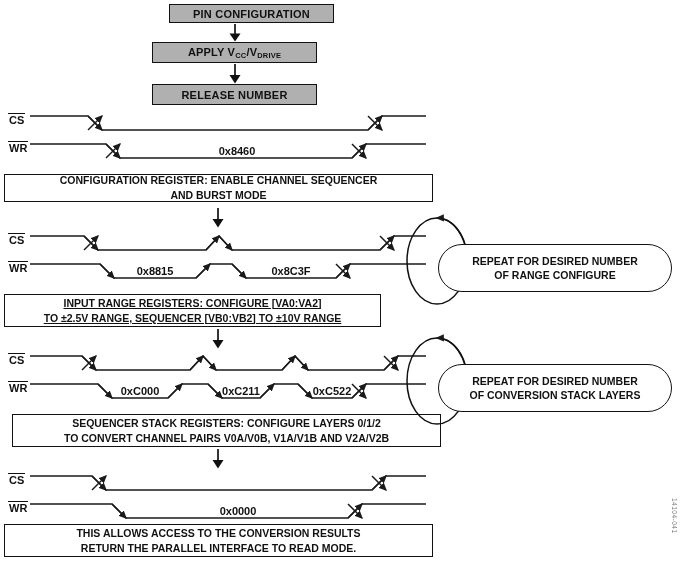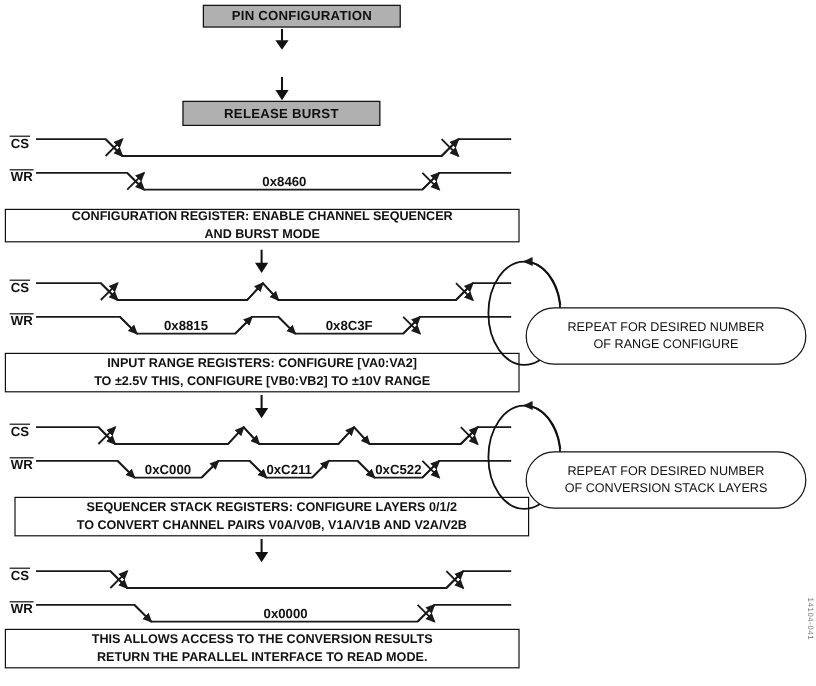--- a/index.html
+++ b/index.html
@@ -19,22 +19,22 @@
   .cbox {
     position:absolute; background:#fff; border:1.6px solid #111;
     display:flex; flex-direction:column; align-items:center; justify-content:center;
     font-weight:bold; font-size:10.5px; color:#111; text-align:center;
     line-height:1.42; box-sizing:border-box;
   }
   
   .pill {
     position:absolute; background:#fff; border:1.6px solid #111; border-radius:26px;
     display:flex; flex-direction:column; align-items:center; justify-content:center;
-    font-weight:normal; font-size:10.5px; color:#111; text-align:center;
-    line-height:1.35; box-sizing:border-box; z-index:3;margin-top:12px;
+    font-weight:bold; font-size:10.5px; color:#111; text-align:center;
+    line-height:1.35; box-sizing:border-box; z-index:3;
   }
   
   .wavegroup { position:absolute; width:430px; height:60px; }
   .wave { position:absolute; left:0; top:0; }
   .wave path { fill:none; stroke:#1a1a1a; stroke-width:1.5; stroke-linejoin:miter; }
   .wave text { stroke:none; fill:#111; font-family:"Liberation Sans",sans-serif;
                font-size:11px; font-weight:bold; }
   .sig {
     position:absolute; left:8px; font-weight:bold; font-size:11px; color:#111;
     border-top:1.7px solid #111; line-height:1.15; padding:0 1px;
@@ -71,28 +71,31 @@
 
   <div class="gbox" style="left:169px; top:4px; width:165px; height:19px;">
     <span>PIN CONFIGURATION</span>
   </div>
 
   <svg class="va" style="left:228px; top:24px;" width="14" height="18" viewBox="0 0 14 18">
     <line x1="7" y1="0" x2="7" y2="10"></line>
       <polygon points="1.5,9.5 12.5,9.5 7,17.5"></polygon>
   </svg>
 
+  <div class="gbox" style="left:152px; top:42px; width:165px; height:21px;">
+    <span><span>APPLY V</span><span class="subs">CC</span><span>/V</span><span class="subs">DRIVE</span></span>
+  </div>
 
   <svg class="va" style="left:228px; top:64px;" width="14" height="20" viewBox="0 0 14 20">
     <line x1="7" y1="0" x2="7" y2="12"></line>
       <polygon points="1.5,11 12.5,11 7,19.5"></polygon>
   </svg>
 
   <div class="gbox" style="left:152px; top:84px; width:165px; height:21px;">
-    <span>RELEASE BURST</span>
+    <span>RELEASE NUMBER</span>
   </div>
 
   <div class="wavegroup" style="left:0; top:110px;">
     <span class="sig" style="top:3px;">CS</span>
     <span class="sig" style="top:31px;">WR</span>
     <svg class="wave" width="430" height="60" viewBox="0 0 430 60">
       <path d="M30,6 H88 L102,20 H368 L382,6 H426"></path>
       <path d="M30,34 H106 L120,48 H352 L366,34 H426"></path>
       <path d="M88,6 L102,20" marker-end="url(#arr)"></path>
       <path d="M88,20 L102,6" marker-end="url(#arr)"></path>
@@ -141,23 +144,23 @@
   <svg class="loop" style="left:398px; top:214px;" width="78" height="94" viewBox="0 0 78 94">
     <ellipse cx="39" cy="47" rx="30" ry="43"></ellipse>
     <path d="M69,40 A30,43 0 0 0 39,4" marker-end="url(#arr)"></path>
   </svg>
 
   <div class="pill" style="left:438px; top:244px; width:234px; height:48px;">
     <span>REPEAT FOR DESIRED NUMBER</span>
     <span>OF RANGE CONFIGURE</span>
   </div>
 
-  <div class="cbox" style="left:4px; top:294px; width:429px; height:33px;">
+  <div class="cbox" style="left:4px; top:294px; width:377px; height:33px;text-decoration:underline;">
     <span>INPUT RANGE REGISTERS: CONFIGURE [VA0:VA2]</span>
-    <span>TO ±2.5V THIS, CONFIGURE [VB0:VB2] TO ±10V RANGE</span>
+    <span>TO ±2.5V RANGE, SEQUENCER [VB0:VB2] TO ±10V RANGE</span>
   </div>
 
   <svg class="va" style="left:211px; top:329px;" width="14" height="20" viewBox="0 0 14 20">
     <line x1="7" y1="0" x2="7" y2="12"></line>
       <polygon points="1.5,11 12.5,11 7,19.5"></polygon>
   </svg>
 
   <div class="wavegroup" style="left:0; top:350px;">
     <span class="sig" style="top:3px;">CS</span>
     <span class="sig" style="top:31px;">WR</span>

